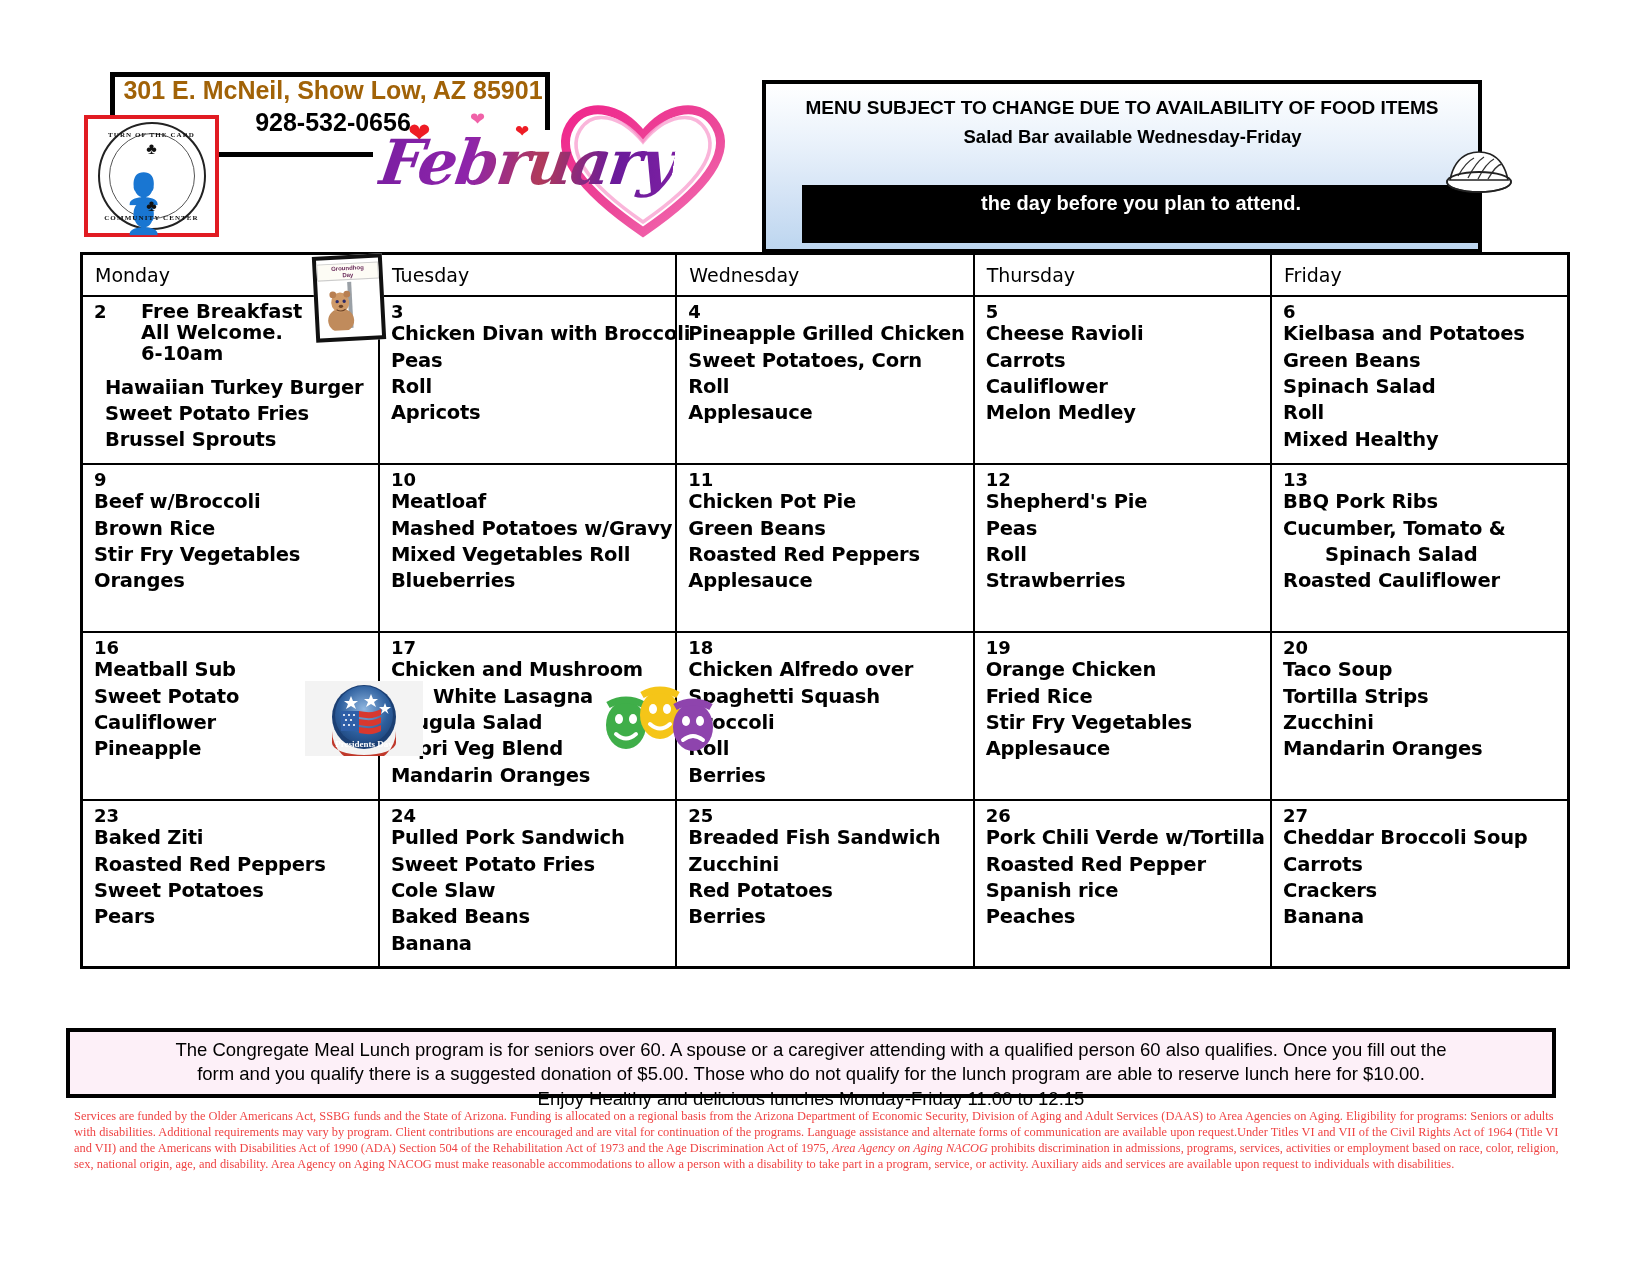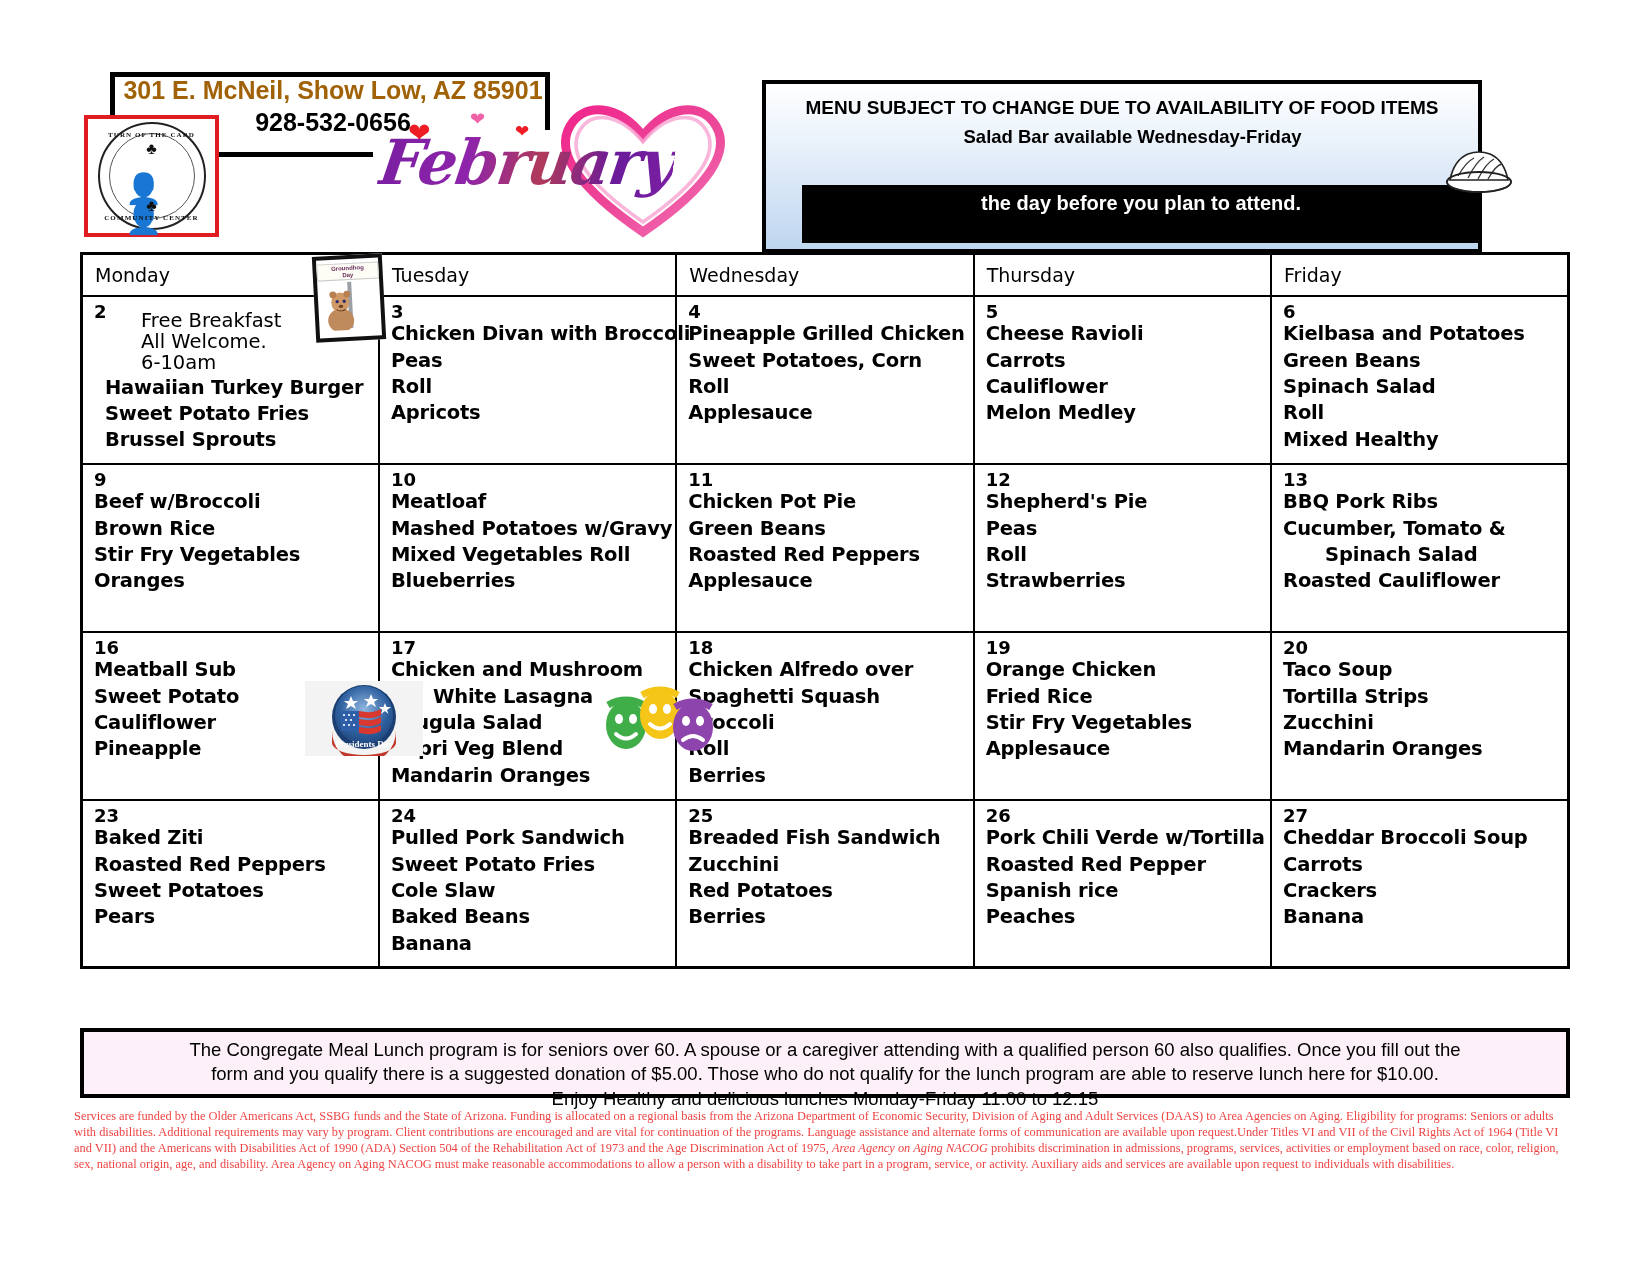--- a/index.html
+++ b/index.html
@@ -263,23 +263,23 @@
     color: #000;
     letter-spacing: -0.2px;
   }
   .items div { white-space: nowrap; }
   .indent { padding-left: 42px; }
 
   
   .breakfast {
     position: absolute;
     left: 58px;
-    top: 13px;
+    top: 4px;
     font-family: "DejaVu Sans", sans-serif;
-    font-weight: normal;
+    font-weight: bold;
     font-size: 19.5px;
     line-height: 1.08;
     color: #000;
   }
   .day2-items {
     position: absolute;
     left: 11px;
     top: 78px;
   }
 
@@ -323,21 +323,21 @@
     left: 218px;
     top: 52px;
     width: 120px;
     height: 70px;
     z-index: 3;
   }
 
   
   .bottom-box {
     position: absolute;
-    left: 80px;
+    left: 66px;
     top: 1028px;
     width: 1490px;
     height: 70px;
     border: 4px solid #000;
     background: #fdf0f8;
     box-sizing: border-box;
     padding-top: 6px;
   }
   .bottom-box p {
     margin: 0;

